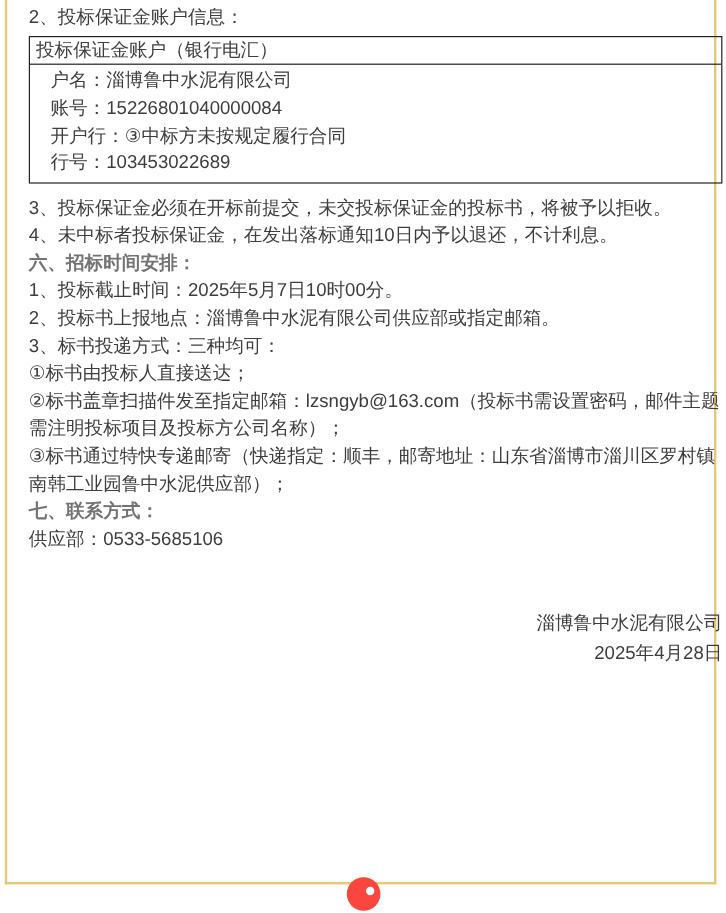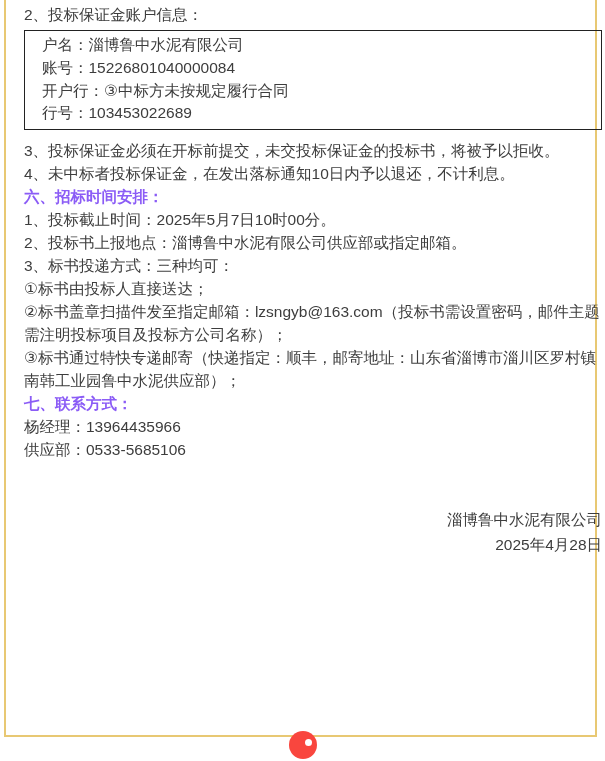--- a/index.html
+++ b/index.html
@@ -35,21 +35,21 @@
     color: #3d3d3d;
     font-size: 15.5px;
     line-height: 23px;
   }
   .para {
     margin: 0;
     padding: 0;
   }
   .para.bold {
     font-weight: 700;
-    color: #8b5cf6;
+    color: #737373;
   }
   .account-table {
     box-sizing: border-box;
     width: 578px;
     border: 1px solid #222222;
     margin: 4px 0 9px 0;
   }
   .table-header {
     padding: 2px 5px 1px 5px;
     line-height: 19px;
@@ -90,41 +90,41 @@
 </head>
 <body>
 
 <div class="page">
   <div class="gold-frame"></div>
 
   <div class="content">
     <p class="para">2、投标保证金账户信息：</p>
 
     <div class="account-table">
+      <div class="table-header">投标保证金账户（银行电汇）</div>
       <div class="table-body">
         <div class="table-row">户名：淄博鲁中水泥有限公司</div>
         <div class="table-row">账号：15226801040000084</div>
         <div class="table-row">开户行：③中标方未按规定履行合同</div>
         <div class="table-row">行号：103453022689</div>
       </div>
     </div>
 
     <p class="para">3、投标保证金必须在开标前提交，未交投标保证金的投标书，将被予以拒收。</p>
     <p class="para">4、未中标者投标保证金，在发出落标通知10日内予以退还，不计利息。</p>
 
     <p class="para bold">六、招标时间安排：</p>
     <p class="para">1、投标截止时间：2025年5月7日10时00分。</p>
     <p class="para">2、投标书上报地点：淄博鲁中水泥有限公司供应部或指定邮箱。</p>
     <p class="para">3、标书投递方式：三种均可：</p>
     <p class="para">①标书由投标人直接送达；</p>
     <p class="para">②标书盖章扫描件发至指定邮箱：lzsngyb@163.com（投标书需设置密码，邮件主题需注明投标项目及投标方公司名称）；</p>
     <p class="para">③标书通过特快专递邮寄（快递指定：顺丰，邮寄地址：山东省淄博市淄川区罗村镇南韩工业园鲁中水泥供应部）；</p>
 
     <p class="para bold">七、联系方式：</p>
-    <p class="para">杨经理：13964435966</p>
     <p class="para">供应部：0533-5685106</p>
 
     <div class="signature">
       <p>淄博鲁中水泥有限公司</p>
       <p>2025年4月28日</p>
     </div>
   </div>
 
   <div class="red-dot">
     <span class="red-dot-highlight"></span>

